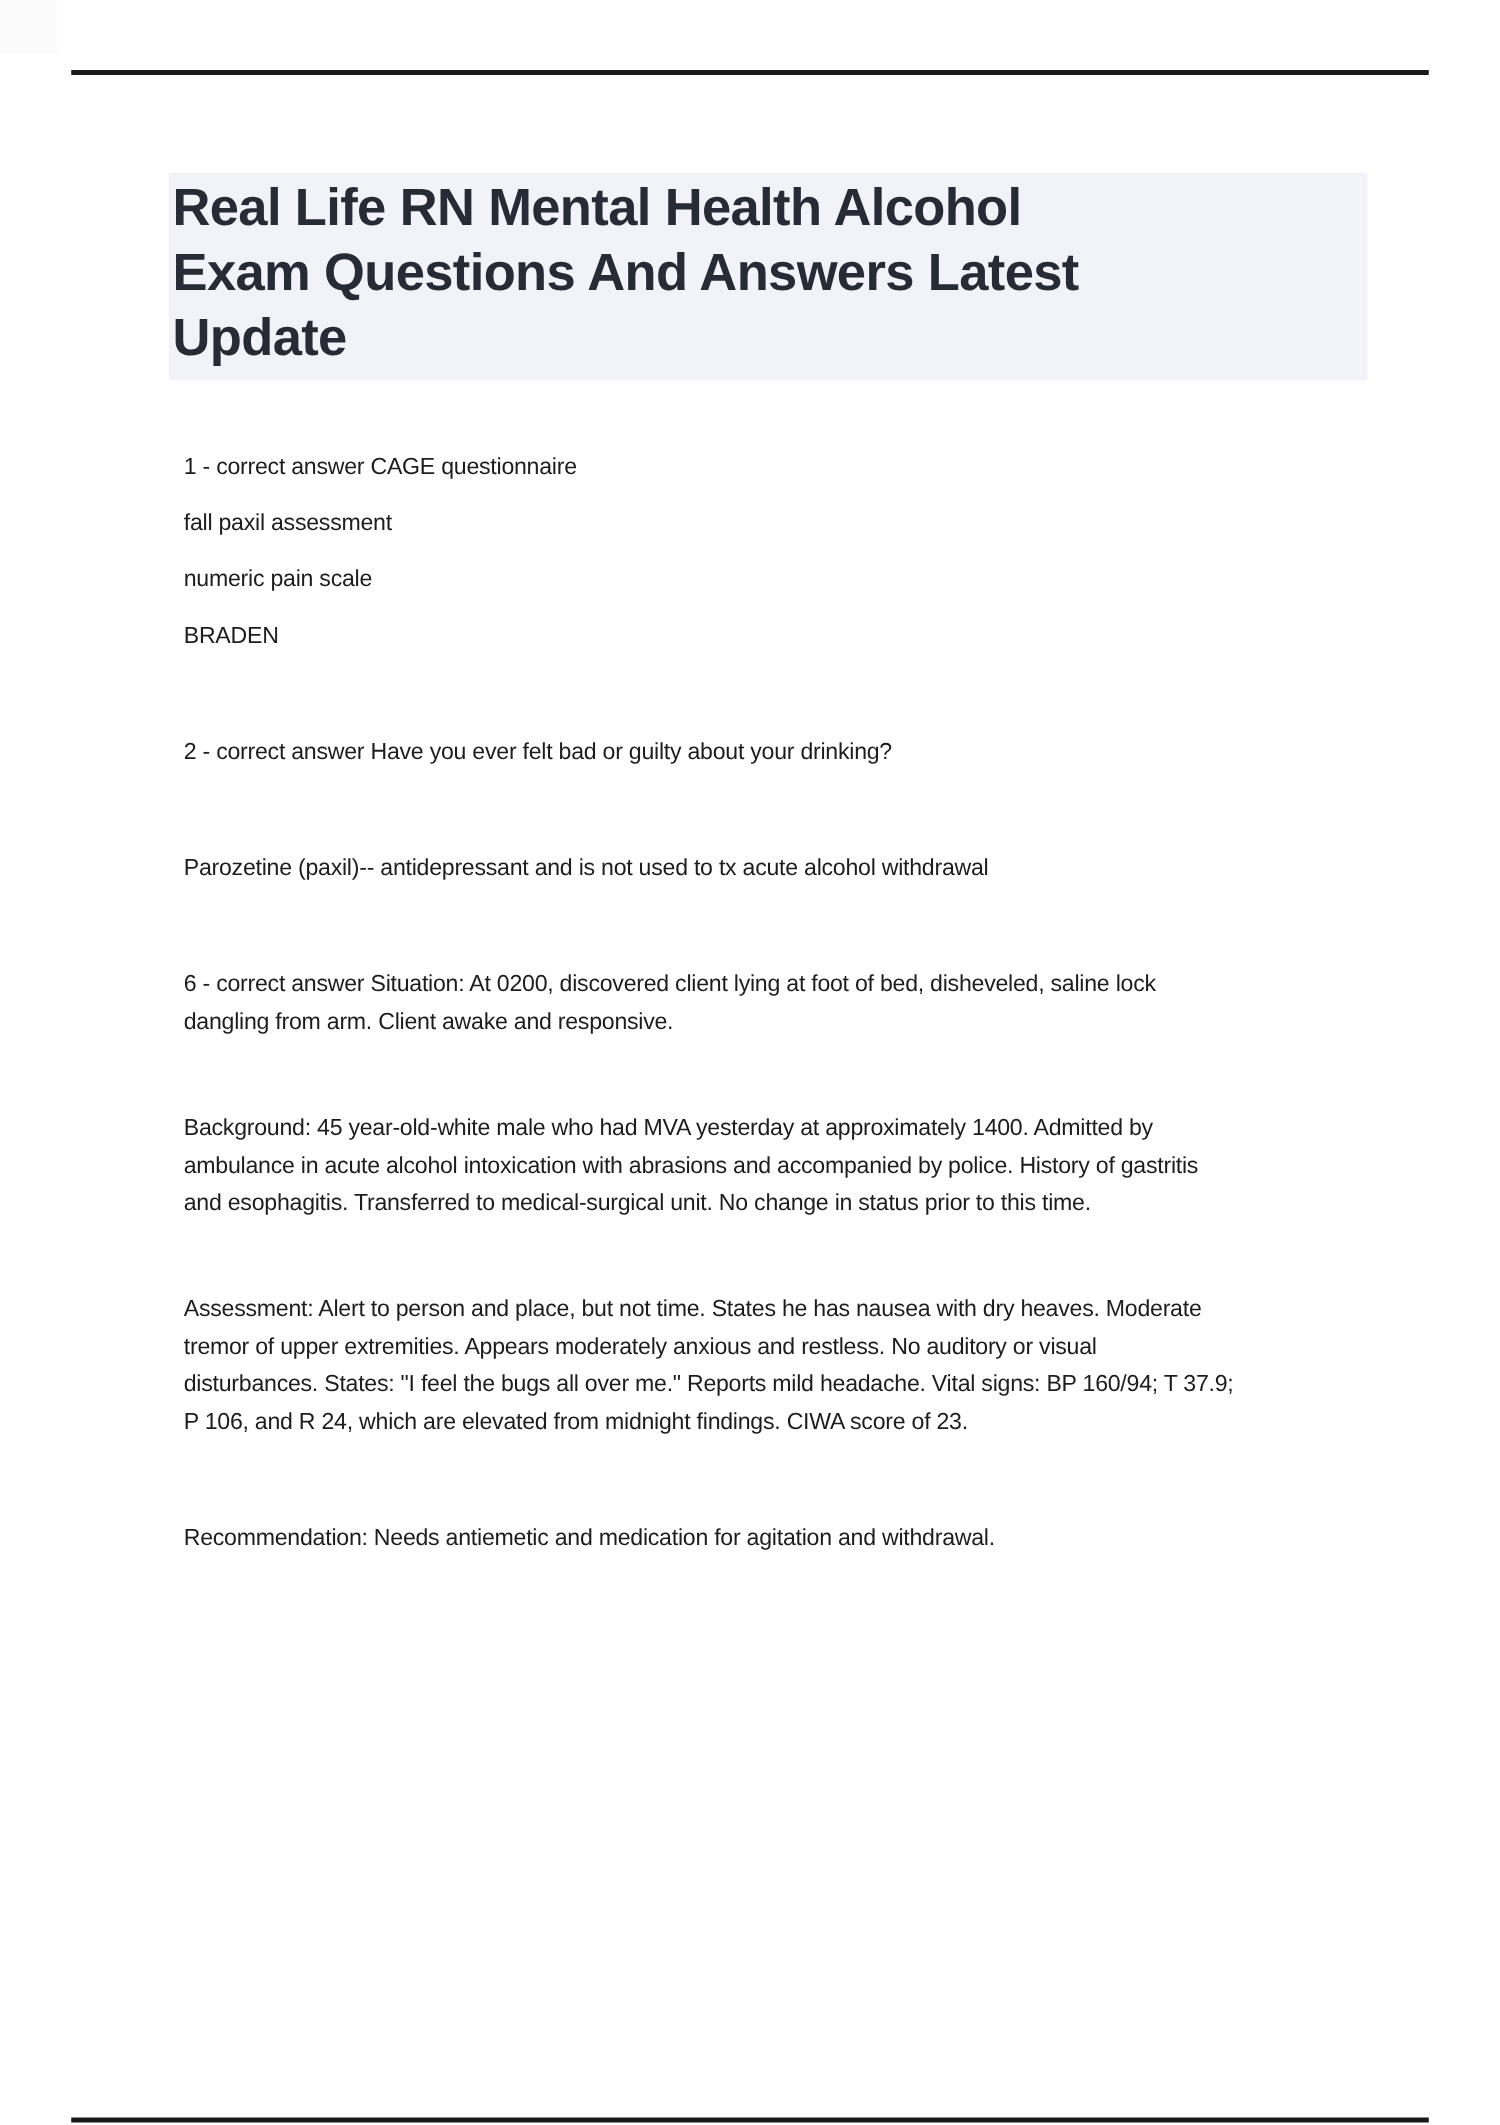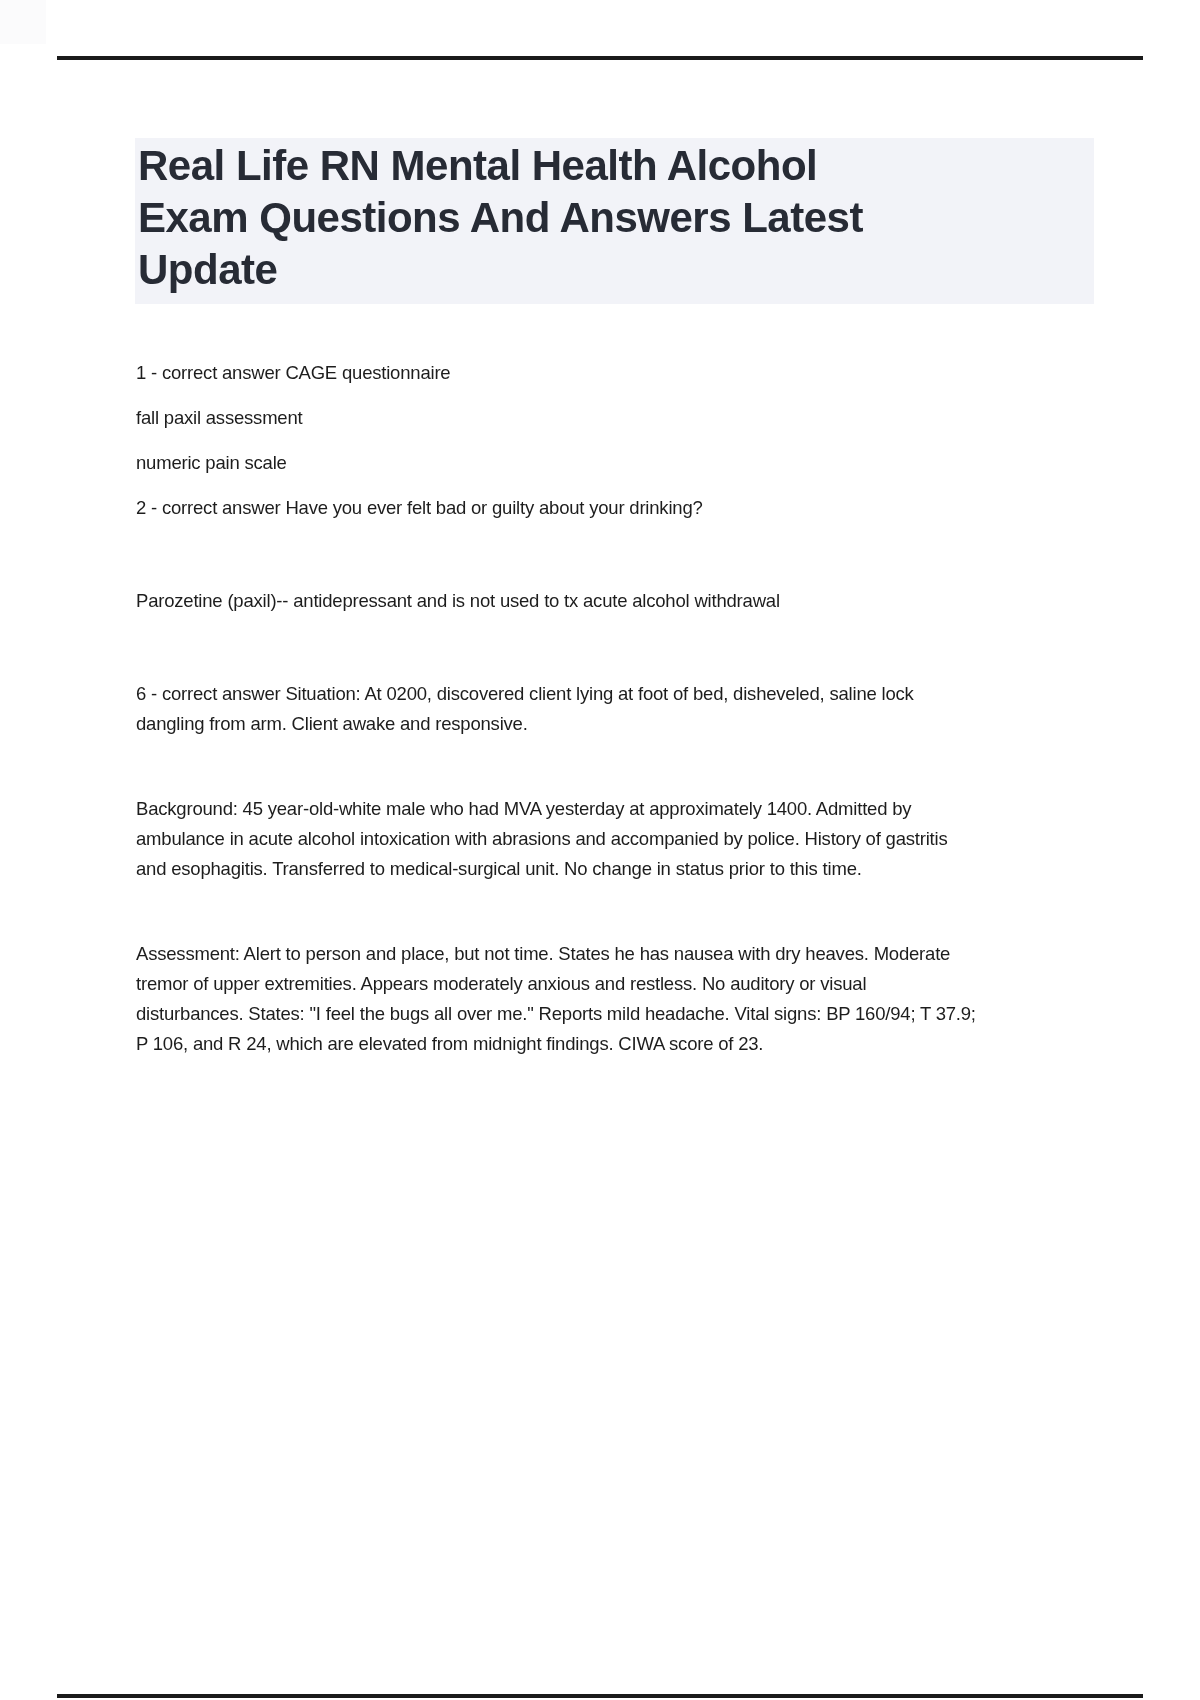--- a/index.html
+++ b/index.html
@@ -49,21 +49,21 @@
     position: absolute;
     left: 136px;
     top: 358px;
     width: 1012px;
     color: var(--body-text, #1d1d1d);
     font-size: 18.5px;
     line-height: 30px;
     letter-spacing: -0.2px;
   }
   .para {
-    margin: 0 0 15px 0;
+    margin: 0 0 15px 11px;
     white-space: pre-line;
   }
   .para.gap-lg { margin-bottom: 63px; }
   .para.gap-sm { margin-bottom: 55px; }
   .para.last { margin-bottom: 0; }
 </style>
 </head>
 <body>
 
 <div class="page">
@@ -71,27 +71,29 @@
   <div class="rule rule-top"></div>
 
   <h1 class="title">Real Life RN Mental Health Alcohol
 Exam Questions And Answers Latest
 Update</h1>
 
   <div class="content">
     <p class="para">1 - correct answer CAGE questionnaire</p>
     <p class="para">fall paxil assessment</p>
     <p class="para">numeric pain scale</p>
+    <p class="para gap-lg">BRADEN</p>
     <p class="para gap-lg">2 - correct answer Have you ever felt bad or guilty about your drinking?</p>
     <p class="para gap-lg">Parozetine (paxil)-- antidepressant and is not used to tx acute alcohol withdrawal</p>
     <p class="para gap-sm">6 - correct answer Situation: At 0200, discovered client lying at foot of bed, disheveled, saline lock
 dangling from arm. Client awake and responsive.</p>
     <p class="para gap-sm">Background: 45 year-old-white male who had MVA yesterday at approximately 1400. Admitted by
 ambulance in acute alcohol intoxication with abrasions and accompanied by police. History of gastritis
 and esophagitis. Transferred to medical-surgical unit. No change in status prior to this time.</p>
     <p class="para gap-lg">Assessment: Alert to person and place, but not time. States he has nausea with dry heaves. Moderate
 tremor of upper extremities. Appears moderately anxious and restless. No auditory or visual
 disturbances. States: "I feel the bugs all over me." Reports mild headache. Vital signs: BP 160/94; T 37.9;
 P 106, and R 24, which are elevated from midnight findings. CIWA score of 23.</p>
+    <p class="para gap-lg">Recommendation: Needs antiemetic and medication for agitation and withdrawal.</p>
   </div>
 
   <div class="rule rule-bottom"></div>
 </div>
 
 </body></html>

